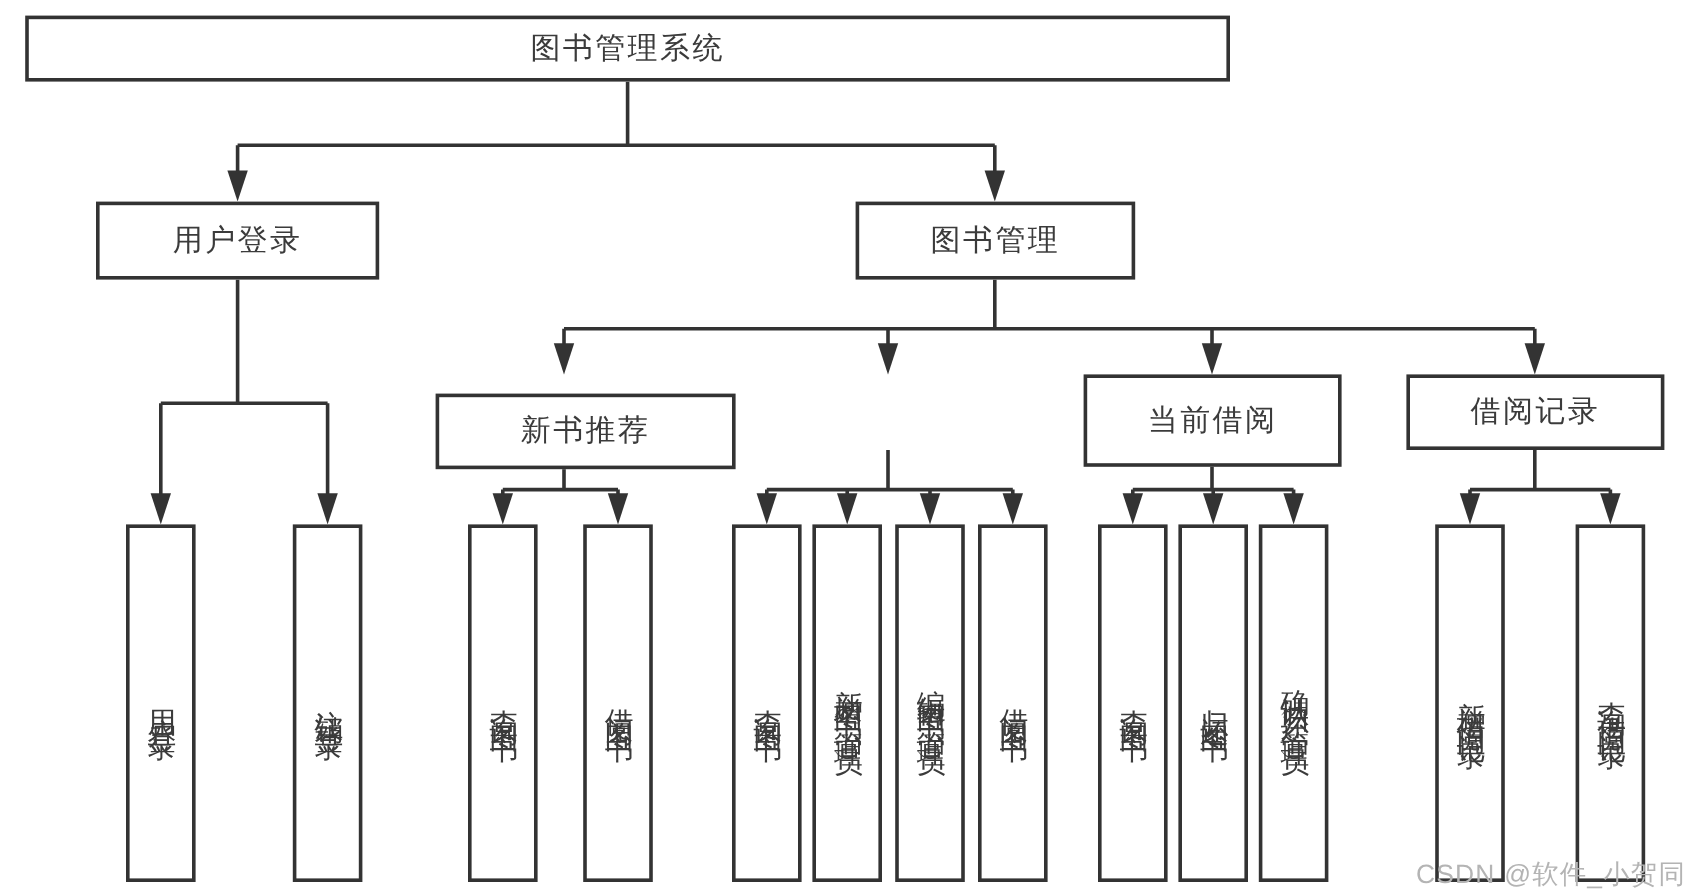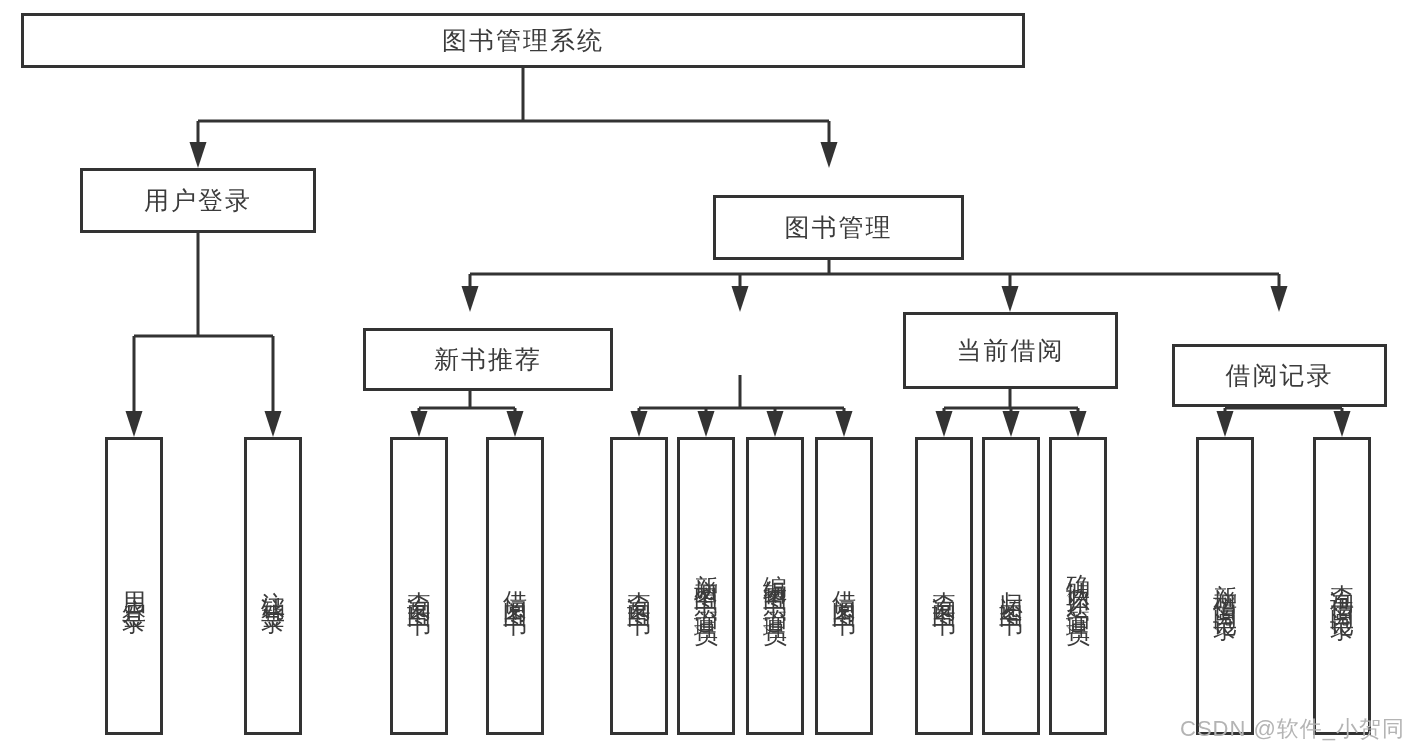--- a/index.html
+++ b/index.html
@@ -110,25 +110,25 @@
     <g>
       <path class="cline" d="M1279,375 V408 M1225,408 H1342 M1225,408 V412 M1342,408 V412"></path>
       <polygon class="ahead" points="1216.5,411 1233.5,411 1225,437"></polygon>
       <polygon class="ahead" points="1333.5,411 1350.5,411 1342,437"></polygon>
     </g>
   </svg>
 
   <div class="node hnode" style="left:21px; top:13px; width:1004px; height:55px;">图书管理系统</div>
 
   <div class="node hnode" style="left:80px; top:168px; width:236px; height:65px;">用户登录</div>
-  <div class="node hnode" style="left:713px; top:168px; width:251px; height:65px;margin-top:27px;">图书管理</div>
+  <div class="node hnode" style="left:713px; top:168px; width:233px; height:65px;">图书管理</div>
 
   <div class="node hnode" style="left:363px; top:328px; width:250px; height:63px;">新书推荐</div>
   <div class="node hnode" style="left:903px; top:312px; width:215px; height:77px;">当前借阅</div>
-  <div class="node hnode" style="left:1172px; top:312px; width:215px; height:63px;margin-top:32px;">借阅记录</div>
+  <div class="node hnode" style="left:1172px; top:312px; width:215px; height:63px;">借阅记录</div>
 
   <div class="node vnode" style="left:105px; top:437px; width:58px; height:298px;">用户登录</div>
   <div class="node vnode" style="left:244px; top:437px; width:58px; height:298px;">注销登录</div>
 
   <div class="node vnode" style="left:390px; top:437px; width:58px; height:298px;">查询图书</div>
   <div class="node vnode" style="left:486px; top:437px; width:58px; height:298px;">借阅图书</div>
 
   <div class="node vnode" style="left:610px; top:437px; width:58px; height:298px;">查询图书</div>
   <div class="node vnode" style="left:677px; top:437px; width:58px; height:298px;">新增图书（管理员）</div>
   <div class="node vnode" style="left:746px; top:437px; width:58px; height:298px;">编辑图书（管理员）</div>

